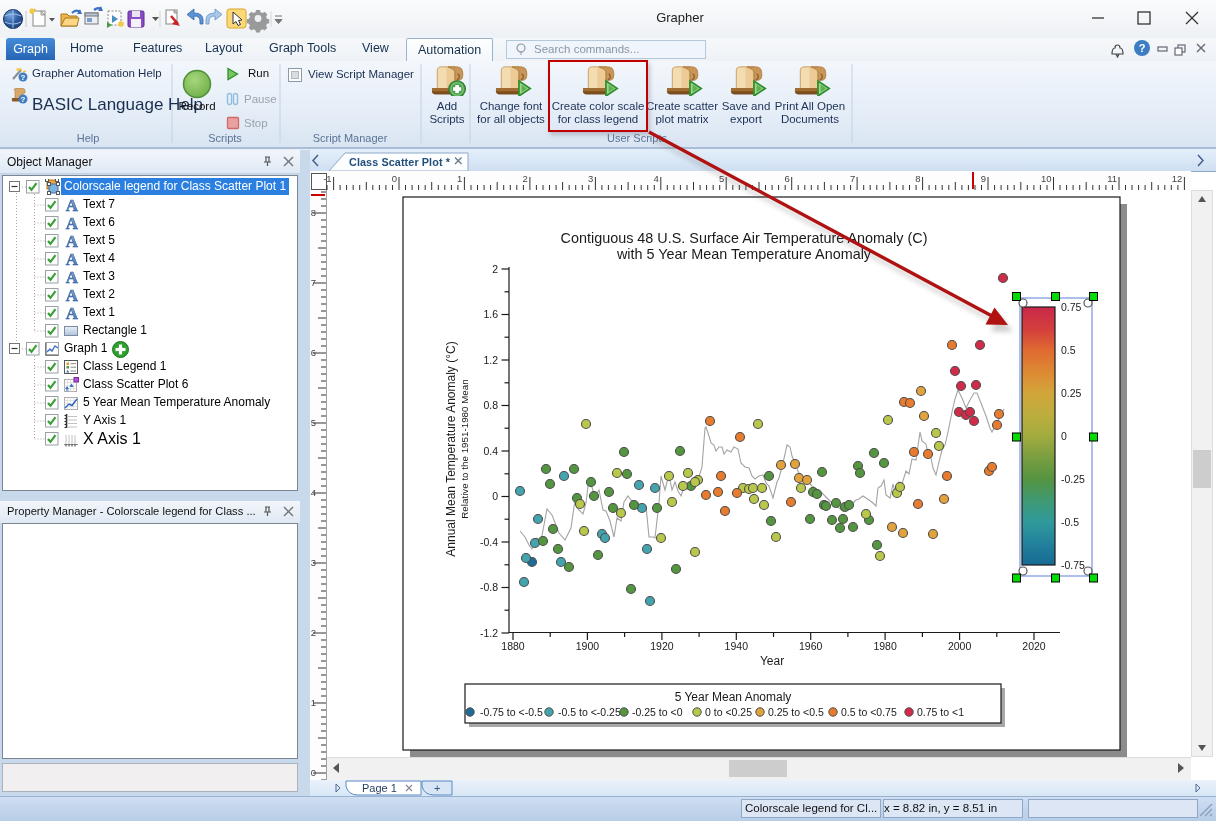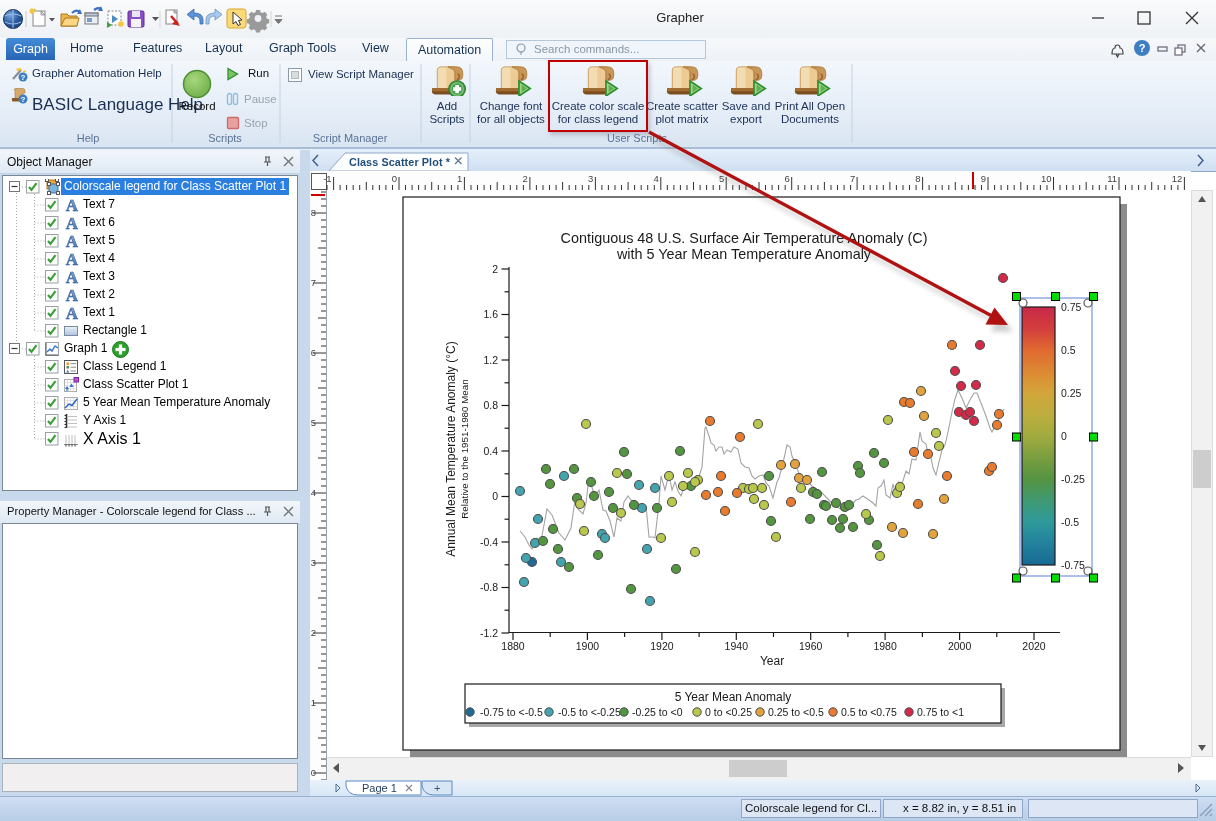--- a/index.html
+++ b/index.html
@@ -470,21 +470,21 @@
     <path d="M3 7 L5.5 9.8 L10.5 3.2" stroke="#3c9e38" stroke-width="2.2" fill="none"></path>
   </svg>
 <div style="position:absolute;left:63px;top:377px;width:16px;height:16px"><svg width="16" height="16" viewBox="0 0 16 16">
       <rect x="1.5" y="2.5" width="12" height="12" fill="#fff" stroke="#aaa"></rect>
       <path d="M4.5 2.5 l0 12 M7.5 2.5 l0 12 M10.5 2.5 l0 12 M1.5 5.5 l12 0 M1.5 8.5 l12 0 M1.5 11.5 l12 0" stroke="#ddd" stroke-width="0.8"></path>
       <rect x="11" y="0.5" width="4.5" height="4.5" fill="#b44ed4" stroke="#7a2a9a"></rect>
       <path d="M4 9 l2 3 -4 0 Z" fill="#3a72c4"></path>
       <path d="M8.5 6.5 l2.2 3.4 -4.4 0 Z" fill="#3a72c4"></path>
       <rect x="3" y="12" width="2.5" height="2.5" fill="#88aad0"></rect>
     </svg></div>
-<div style="position:absolute;left:83px;top:376px;height:17px;color:#000;line-height:17px;font-size:12px;white-space:nowrap">Class Scatter Plot 1</div>
+<div style="position:absolute;left:83px;top:376px;height:17px;color:#000;line-height:17px;font-size:12px;white-space:nowrap">Class Scatter Plot 6</div>
 <svg width="14" height="14" style="position:absolute;left:45px;top:396px">
     <rect x="0.5" y="0.5" width="12.5" height="12.5" fill="#fdfdfd" stroke="#9aa0a6"></rect>
     <path d="M3 7 L5.5 9.8 L10.5 3.2" stroke="#3c9e38" stroke-width="2.2" fill="none"></path>
   </svg>
 <div style="position:absolute;left:63px;top:395px;width:16px;height:16px"><svg width="16" height="16" viewBox="0 0 16 16">
       <rect x="1.5" y="2.5" width="13" height="12" fill="#fff" stroke="#aaa"></rect>
       <path d="M4.5 2.5 l0 12 M7.5 2.5 l0 12 M10.5 2.5 l0 12 M1.5 5.5 l13 0 M1.5 8.5 l13 0 M1.5 11.5 l13 0" stroke="#ddd" stroke-width="0.8"></path>
       <path d="M2 13 L6 9 L9 10.5 L14 4" stroke="#2a62c4" stroke-width="1.4" fill="none"></path>
     </svg></div>
 <div style="position:absolute;left:83px;top:394px;height:17px;color:#000;line-height:17px;font-size:12px;white-space:nowrap">5 Year Mean Temperature Anomaly</div>
@@ -1064,21 +1064,21 @@
 <path d="M36 1 L111 1 L111 15 L48 15 Q38 15 36 6 Z" fill="#fff" stroke="#5b8ac5"></path>
 <text x="52" y="12" font-size="11" fill="#1f3b5c" font-family="Liberation Sans, sans-serif">Page 1</text>
 <path d="M96 5 l6 6 M102 5 l-6 6" stroke="#889" stroke-width="1.2"></path>
 <path d="M112 1 L142 1 L142 15 L124 15 Q114 15 112 6 Z" fill="#d7e5f4" stroke="#5b8ac5"></path>
 <text x="124" y="12" font-size="11" fill="#33557f" font-family="Liberation Sans, sans-serif">+</text>
 <path d="M886 4 L890 8 L886 12 Z" fill="none" stroke="#4a6a94" stroke-width="1"></path>
 </svg>
 
 <div class="abs" style="left:0;top:796px;width:1216px;height:25px;background:linear-gradient(#cfdef2,#b6cce6);border-top:1px solid #98b2d2"></div>
 <div class="abs" style="left:741px;top:799px;width:140px;height:19px;background:#dce6f4;border:1px solid #8fa8c8;box-sizing:border-box;font-size:11.5px;color:#111;line-height:17px;padding-left:3px;white-space:nowrap;overflow:hidden">Colorscale legend for Cl...</div>
-<div class="abs" style="left:883px;top:799px;width:140px;height:19px;background:#dce6f4;border:1px solid #8fa8c8;box-sizing:border-box;font-size:11.5px;color:#111;line-height:17px;padding-left:19px;white-space:nowrap">x = 8.82 in, y = 8.51 in</div>
+<div class="abs" style="left:883px;top:799px;width:140px;height:19px;background:#dce6f4;border:1px solid #8fa8c8;box-sizing:border-box;font-size:11.5px;color:#111;line-height:17px;padding-left:0;white-space:nowrap">x = 8.82 in, y = 8.51 in</div>
 <div class="abs" style="left:1028px;top:799px;width:170px;height:19px;background:#dce6f4;border:1px solid #8fa8c8;box-sizing:border-box"></div>
 <svg class="abs" width="18" height="18" style="left:1198px;top:802px">
     <g stroke="#8aa0c0" stroke-width="1.5">
       <line x1="14" y1="2" x2="2" y2="14"></line>
       <line x1="14" y1="7" x2="7" y2="14"></line>
       <line x1="14" y1="12" x2="12" y2="14"></line>
     </g>
   </svg>
 
 <svg class="abs" width="500" height="280" style="left:600px;top:120px;pointer-events:none" viewBox="600 120 500 280">

